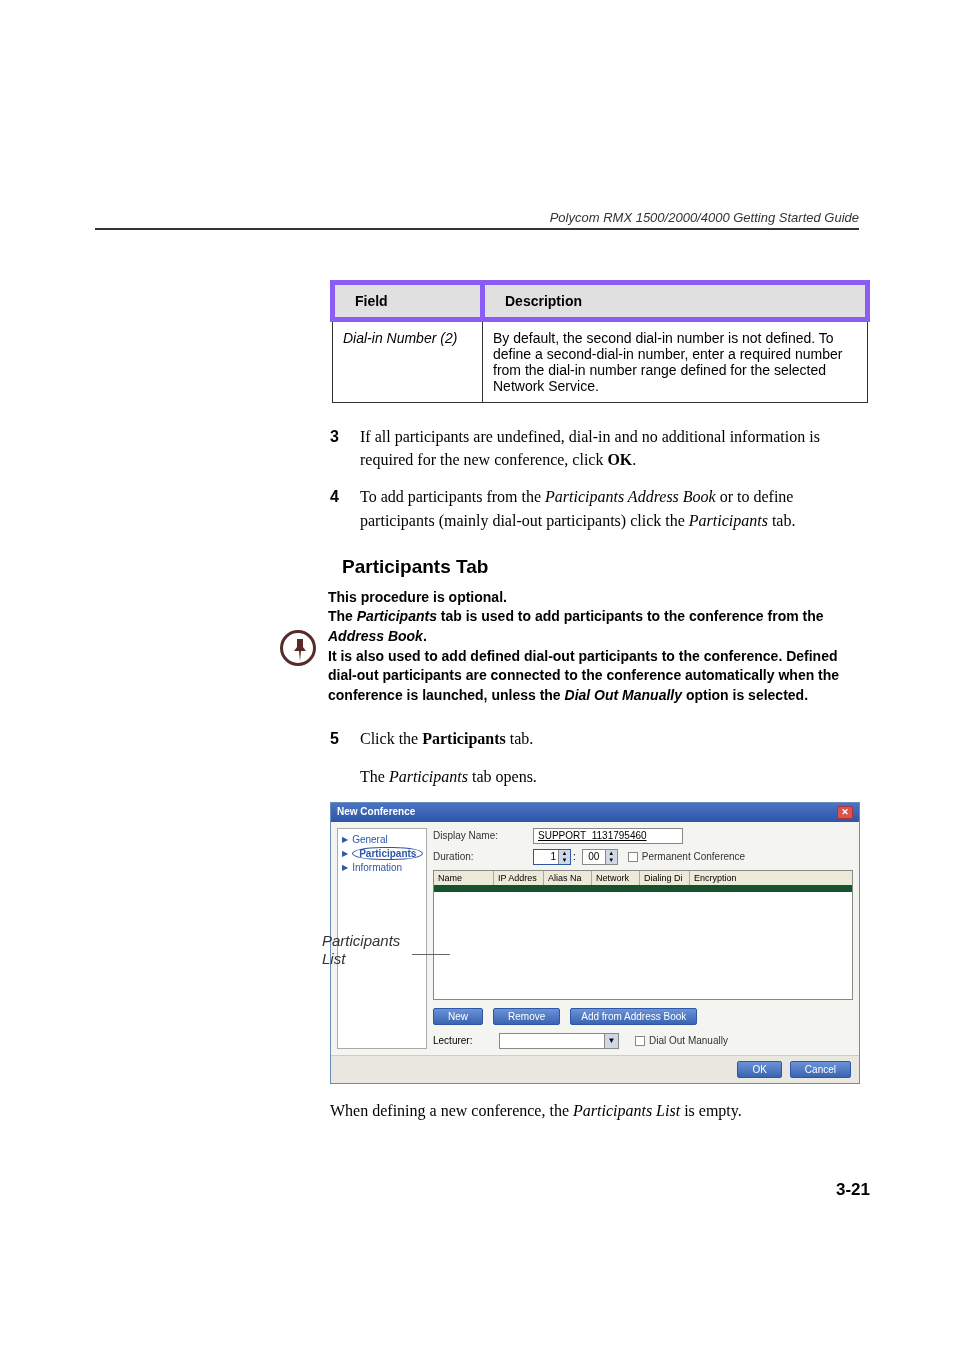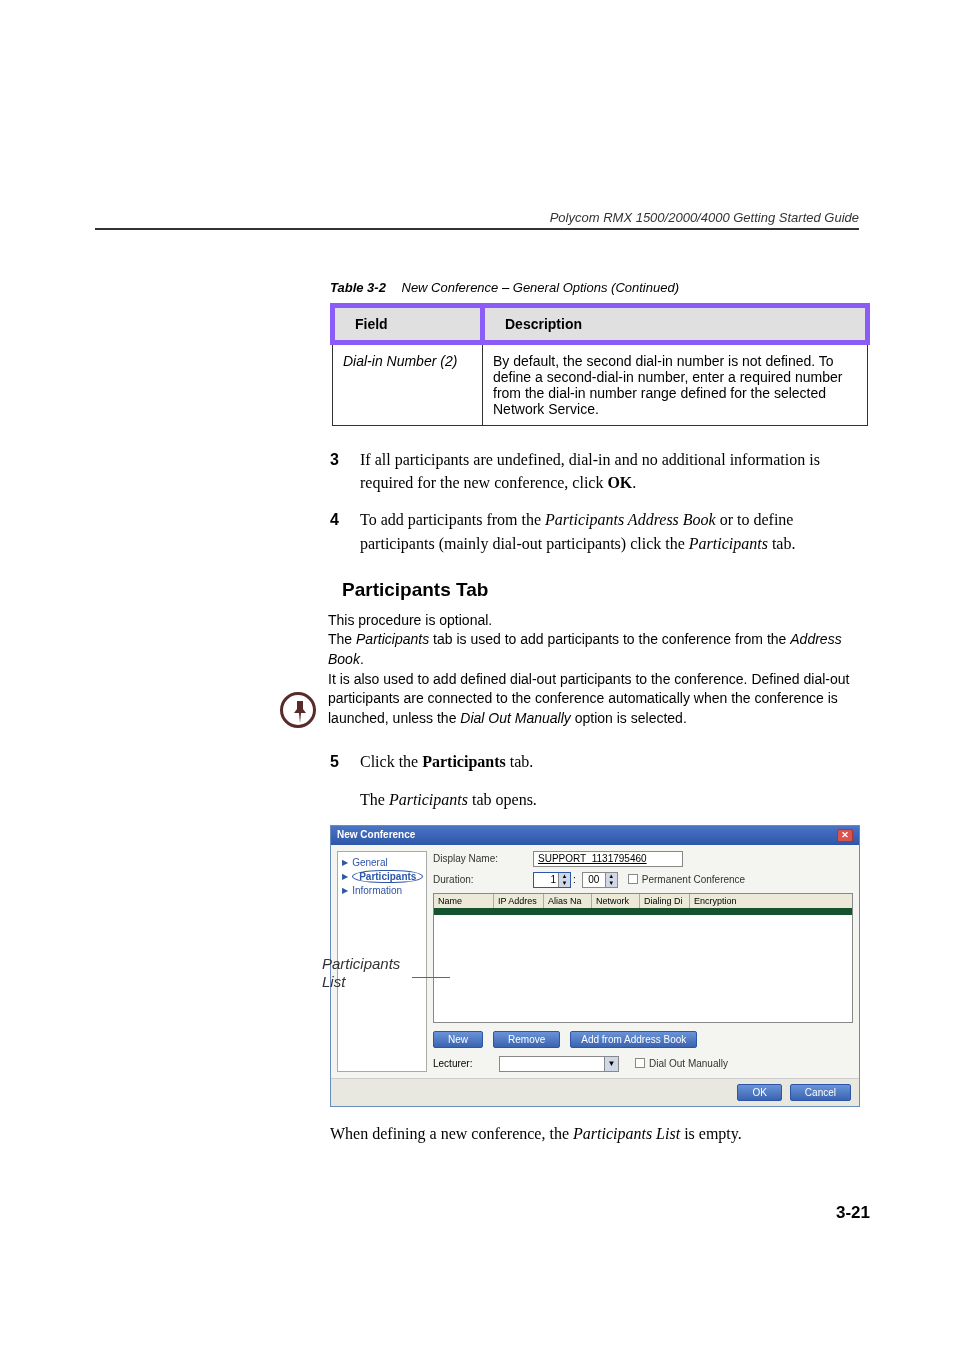--- a/index.html
+++ b/index.html
@@ -61,22 +61,23 @@
   .step-body { flex: 1; }
   .step-body .ital { font-style: italic; }
   h3.section {
     font-family: Arial, Helvetica, sans-serif;
     font-weight: bold;
     font-size: 19px;
     margin: 24px 0 10px 12px;
   }
   .note-row {
     display: flex;
-    align-items: flex-end;
+    align-items: center;
     margin-left: -50px;
+    font-weight: bold;
   }
   .note-icon {
     width: 36px; height: 36px;
     border: 3px solid #5a2a2a;
     border-radius: 50%;
     position: relative;
     flex-shrink: 0;
     margin-right: 12px;
     margin-top: 2px;
   }
@@ -171,21 +172,21 @@
   }
   .spin {
     display: inline-flex; align-items: center;
     border: 1.5px solid #2d56a8; background:#fff; height: 16px;
   }
   .spin input { border: none; width: 24px; text-align: right; font-size: 10px; padding: 0 2px; }
   .spin .arrows, .spin2 .arrows { width: 12px; display:flex; flex-direction:column; }
   .spin .arrows span, .spin2 .arrows span { height:7px; background:#d0d8e8; border-left:1px solid #888; font-size:6px; text-align:center; line-height:7px; }
   .spin2 { display:inline-flex; align-items:center; border:1px solid #888; background:#fff; height:16px; margin-left:4px; }
   .spin2 input { border:none; width:22px; text-align:center; font-size:10px; }
-  .chk { display:inline-flex; align-items:flex-start; gap:4px; margin-left:10px; color:#333; }
+  .chk { display:inline-flex; align-items:flex-end; gap:4px; margin-left:10px; color:#333; }
   .chk .box { width:10px; height:10px; border:1px solid #888; background:#fff; }
   .grid {
     border: 1px solid #888; background:#fff; height: 130px; margin-top:2px;
   }
   .grid-head { display:flex; background:#ece9d8; border-bottom:7px solid #14532d; }
   .gh { border-right:1px solid #aaa; padding:2px 4px; font-size:9px; white-space:nowrap; overflow:hidden; }
   .btnrow { margin-top:8px; display:flex; gap:10px; align-items:center; }
   .btn {
     background: linear-gradient(#6a93d8, #3a64b0);
     color:#fff; border:1px solid #2d56a8; padding:2px 14px; font-size:10px;
@@ -214,24 +215,20 @@
 </style>
 </head>
 <body>
 
 <div class="page">
   <div class="running-head">Polycom RMX 1500/2000/4000 Getting Started Guide</div>
   <hr class="head-rule">
 
   <div class="content">
 
-    <div class="table-caption">
-      <span class="bold">Table 3-2</span>
-      <span class="ital">New Conference – General Options (Continued)</span>
-    </div>
 
     <table class="opts">
       <thead>
         <tr>
           <th>Field</th>
           <th>Description</th>
         </tr>
       </thead>
       <tbody>
         <tr>

